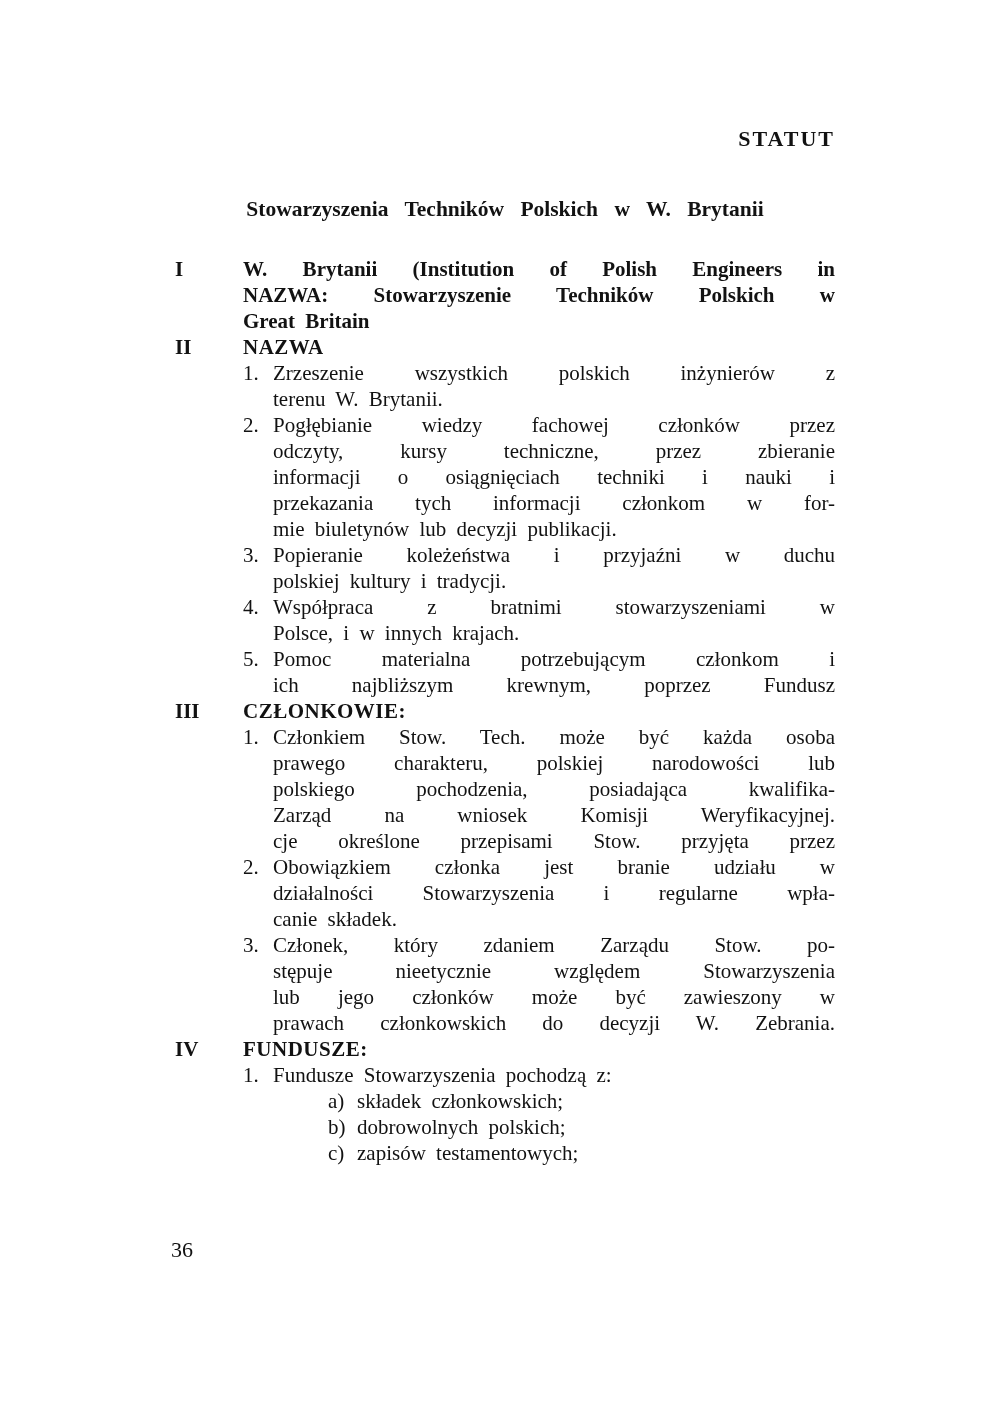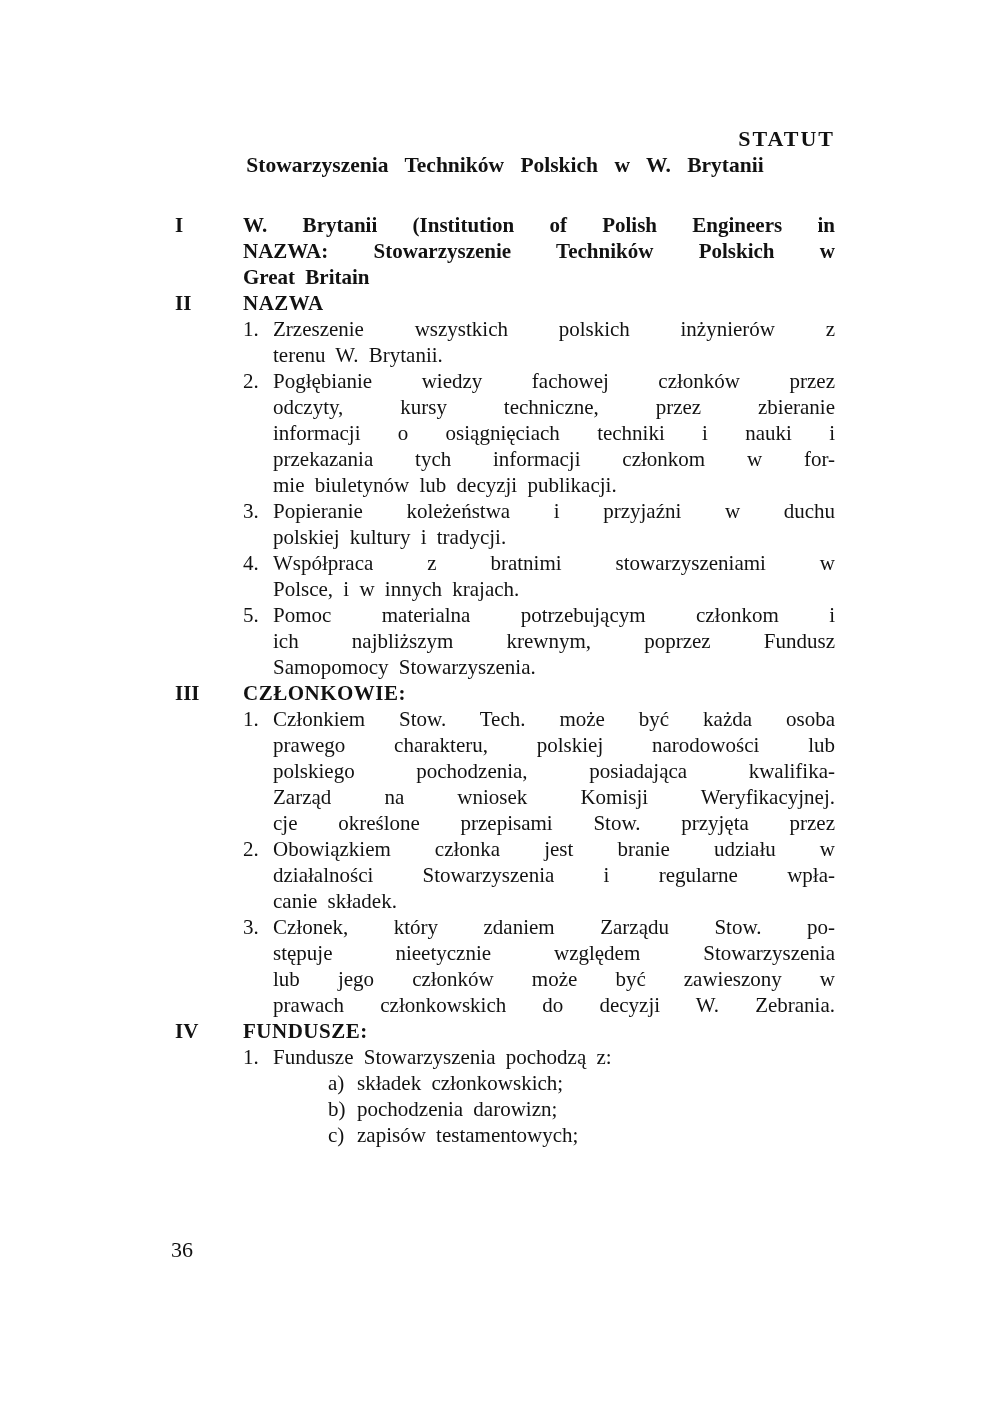--- a/index.html
+++ b/index.html
@@ -24,20 +24,21 @@
     line-height: 26px;
     font-weight: 700;
     letter-spacing: 2px;
   }
   .subtitle {
     text-align: center;
     font-size: 21.5px;
     line-height: 26px;
     font-weight: 700;
     word-spacing: 11px;
+    margin-top: 44px;
   }
   .sections {
     margin-top: 34px;
     font-size: 21px;
     line-height: 26px;
     word-spacing: 5px;
   }
   .section { display: flex; }
   .numeral {
     flex: none;
@@ -111,21 +112,20 @@
               <div class="item-lines">
                 <div class="line justify">Współpraca z bratnimi stowarzyszeniami w</div>
                 <div class="line">Polsce, i w innych krajach.</div>
               </div>
             </div>
             <div class="item">
               <div class="marker">5.</div>
               <div class="item-lines">
                 <div class="line justify">Pomoc materialna potrzebującym członkom i</div>
                 <div class="line justify">ich najbliższym krewnym, poprzez Fundusz</div>
-                <div class="line">Samopomocy Stowarzyszenia.</div>
               </div>
             </div>
           </div>
         </div>
         <div class="section">
           <div class="numeral">III</div>
           <div class="section-content">
             <div class="heading">CZŁONKOWIE:</div>
             <div class="item">
               <div class="marker">1.</div>
@@ -163,21 +163,21 @@
             <div class="item">
               <div class="marker">1.</div>
               <div class="item-lines">
                 <div class="line">Fundusze Stowarzyszenia pochodzą z:</div>
                 <div class="sub-item">
                   <div class="sub-marker">a)</div>
                   <div class="sub-text">składek członkowskich;</div>
                 </div>
                 <div class="sub-item">
                   <div class="sub-marker">b)</div>
-                  <div class="sub-text">pochodzenia darowizn;</div>
+                  <div class="sub-text">dobrowolnych polskich;</div>
                 </div>
                 <div class="sub-item">
                   <div class="sub-marker">c)</div>
                   <div class="sub-text">zapisów testamentowych;</div>
                 </div>
               </div>
             </div>
           </div>
         </div>
       </div>

